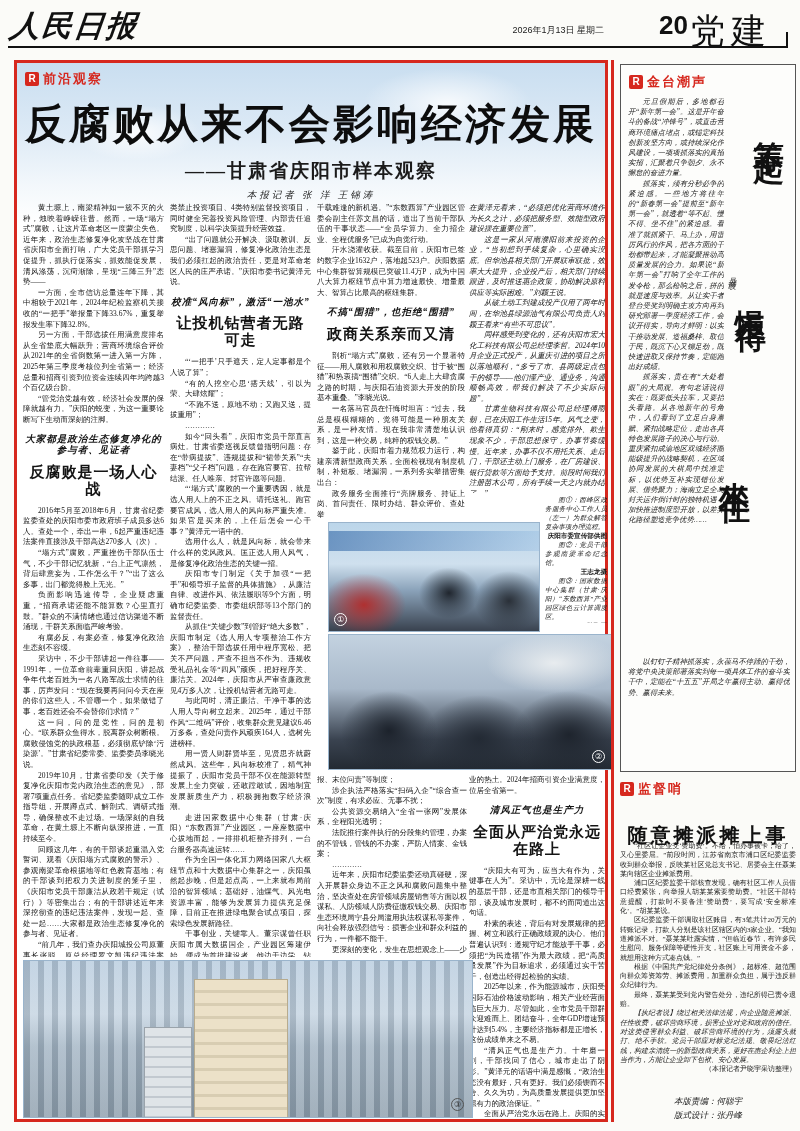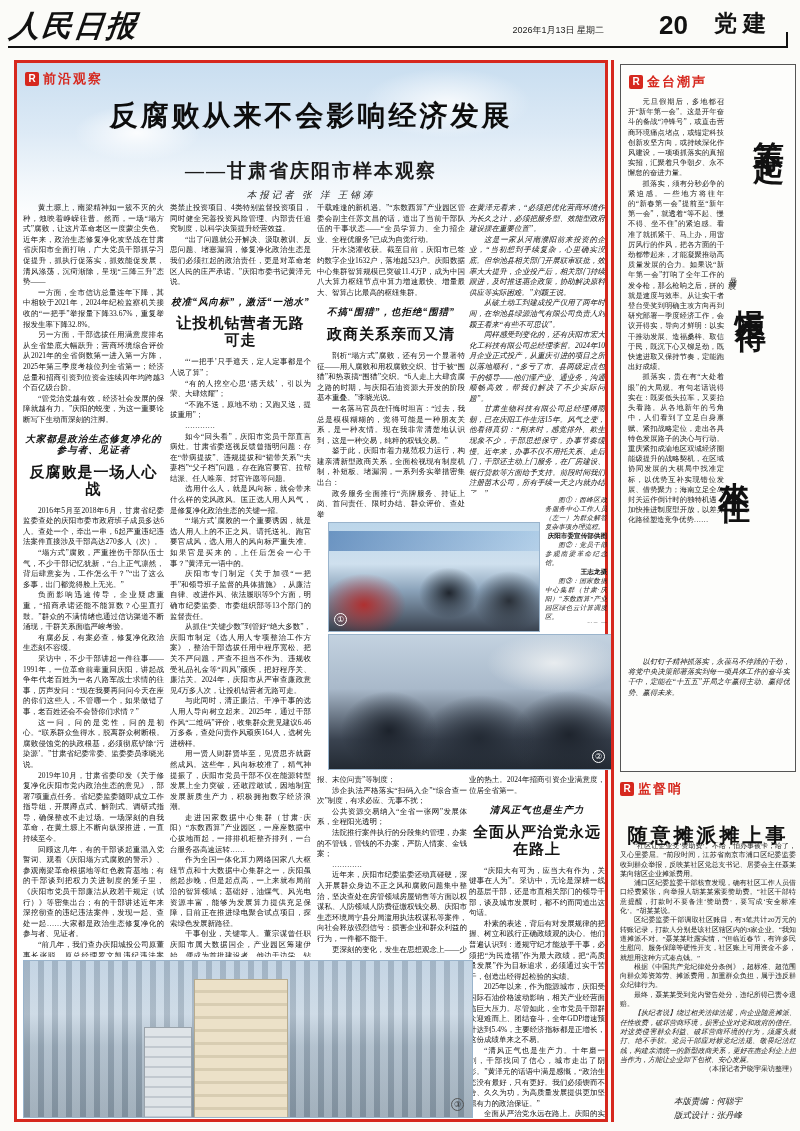--- a/index.html
+++ b/index.html
@@ -5,37 +5,37 @@
   html,body{margin:0;padding:0;}
   body{width:800px;height:1131px;position:relative;background:#fbfbf8;
        font-family:"Liberation Serif","DejaVu Serif",serif;color:#1b1b1b;
        -webkit-font-smoothing:antialiased;overflow:hidden;}
   .abs{position:absolute;}
   
   .masthead{left:10px;top:6px;font-family:"DejaVu Serif",serif;font-weight:bold;
             font-style:italic;font-size:30px;transform:skewX(-6deg);letter-spacing:2px;color:#111;}
   .pageinfo{right:196px;top:24px;font-size:9px;color:#222;font-family:"Liberation Sans",sans-serif;}
   .pagenum{right:112px;top:10px;font-size:26px;font-weight:bold;font-family:"Liberation Sans",sans-serif;color:#111;}
-  .pagesection{right:28px;top:8px;font-size:23px;font-weight:700;letter-spacing:6px;
+  .pagesection{right:28px;top:8px;font-size:35px;font-weight:400;letter-spacing:6px;
                font-family:"Liberation Sans",sans-serif;color:#111;}
   .headrule{left:8px;top:46px;width:780px;height:2px;background:#111;}
   .headtick{left:786px;top:32px;width:2px;height:16px;background:#111;}
   
   .mainbox{left:14px;top:60px;width:594px;height:1062px;border:3px solid #d6281e;box-sizing:border-box;
     background:
       radial-gradient(90px 40px at 120px 70px,rgba(255,255,255,.9),rgba(255,255,255,0) 70%),
       radial-gradient(120px 50px at 430px 40px,rgba(255,255,255,.8),rgba(255,255,255,0) 70%),
       linear-gradient(180deg,#c9def0 0px,#ddeaf6 70px,#f2f7fb 120px,#ffffff 160px);}
   .coltag{display:flex;align-items:center;gap:4px;font-family:"Liberation Sans",sans-serif;
           font-weight:bold;font-size:13px;color:#d6281e;letter-spacing:2px;}
   .rlogo{display:inline-block;width:14px;height:14px;background:#d6281e;color:#fff;text-align:center;
          line-height:14px;font-size:10px;letter-spacing:0;border-radius:2px;font-family:"Liberation Sans",sans-serif;}
   .mb-tag{left:8px;top:7px;}
   .headline{left:0;top:34px;width:100%;text-align:center;font-family:"Liberation Sans","DejaVu Sans",sans-serif;
-            font-weight:900;font-size:28px;letter-spacing:3px;color:#0d0d0d;}
+            font-weight:900;font-size:41px;letter-spacing:3px;color:#0d0d0d;}
   .subhead{left:0;top:95px;width:100%;text-align:center;font-weight:bold;font-size:19px;letter-spacing:2px;}
   .byline{left:0;top:126px;width:100%;text-align:center;font-style:italic;font-size:9.5px;letter-spacing:3px;}
   
   .col{overflow:hidden;font-size:7.5px;line-height:10.6px;text-align:justify;color:#141414;}
   .col p{margin:0;}
   .blk.p{text-indent:2em;}
   .blk.cont{text-indent:0;}
   .blk.kicker{text-indent:0;text-align:center;font-style:italic;font-size:9.5px;letter-spacing:1px;
               margin:9px 0 7px;font-weight:bold;font-family:Liberation Serif, serif;}
   .blk.head{text-indent:0;text-align:center;font-family:"Liberation Sans",sans-serif;font-weight:900;
@@ -78,21 +78,21 @@
   .caps{left:528px;top:432px;width:62px;height:128px;overflow:hidden;font-style:italic;
         font-size:6.6px;line-height:9px;text-align:justify;}
   .caps p{margin:0;}
   .caps .cap{text-indent:2em;}
   .caps .capcredit{text-indent:0;text-align:right;font-weight:bold;font-style:normal;}
   
   .raildivider{left:611px;top:60px;width:3px;height:1062px;background:#d6281e;}
   .jintai{left:620px;top:64px;width:176px;height:708px;border:1px solid #555;box-sizing:border-box;background:#fdfdfb;}
   .jt-tag{left:8px;top:8px;}
   .jt-body{position:absolute;left:7px;top:32px;width:96px;height:556px;overflow:hidden;
-           font-size:7.3px;line-height:10.2px;text-align:justify;}
+           font-style:italic;font-size:7.3px;line-height:10.2px;text-align:justify;}
   .jt-body p{margin:0;text-indent:2em;}
   .jt-title{position:absolute;left:104px;top:30px;width:66px;height:556px;}
   .vgrp{position:absolute;writing-mode:vertical-rl;font-weight:900;font-size:31px;letter-spacing:6px;
         font-family:"Liberation Serif",serif;color:#111;}
   .vg1{right:2px;top:22px;}
   .vg2{right:20px;top:190px;}
   .vg3{right:36px;top:362px;}
   .vbyline{position:absolute;writing-mode:vertical-rl;font-size:8px;letter-spacing:2px;left:0px;top:176px;
            font-style:italic;color:#333;}
   .jt-close{position:absolute;left:7px;top:592px;width:162px;height:106px;overflow:hidden;
@@ -147,22 +147,22 @@
   <div class="abs col c2">
       <p class="blk cont">类禁止投资项目、4类特别监督投资项目，同时健全完善投资风险管理、内部责任追究制度，以科学决策提升经营效益。</p>
       <p class="blk p">“出了问题就公开解决、汲取教训、反思问题、堵塞漏洞，修复净化政治生态是我们必须扛起的政治责任，更是对革命老区人民的庄严承诺。”庆阳市委书记黄泽元说。</p>
       <p class="blk kicker">校准“风向标”，激活“一池水”</p>
       <p class="blk head">让投机钻营者无路可走</p>
       <p class="blk p">“‘一把手’只手遮天，定人定事都是个人说了算”；</p>
       <p class="blk p">“有的人挖空心思‘搭天线’，引以为荣、大肆炫耀”；</p>
       <p class="blk p">“不跑不送，原地不动；又跑又送，提拔重用”；</p>
       <p class="blk p">…………</p>
       <p class="blk p">如今“回头看”，庆阳市党员干部直言病灶。甘肃省委巡视反馈曾指明问题：存在“带病提拔”、违规提拔和“裙带关系”“夫妻档”“父子档”问题，存在跑官要官、拉帮结派、任人唯亲、封官许愿等问题。</p>
+      <p class="blk p">“‘塌方式’腐败的一个重要诱因，就是选人用人上的不正之风。请托送礼、跑官要官成风，选人用人的风向标严重失准。如果官是买来的，上任后怎会一心干事？”黄泽元一语中的。</p>
       <p class="blk p">选用什么人，就是风向标，就会带来什么样的党风政风。匡正选人用人风气，是修复净化政治生态的关键一招。</p>
-      <p class="blk p">“‘塌方式’腐败的一个重要诱因，就是选人用人上的不正之风。请托送礼、跑官要官成风，选人用人的风向标严重失准。如果官是买来的，上任后怎会一心干事？”黄泽元一语中的。</p>
       <p class="blk p">庆阳市专门制定《关于加强“一把手”和领导班子监督的具体措施》，从廉洁自律、改进作风、依法履职等9个方面，明确市纪委监委、市委组织部等13个部门的监督责任。</p>
       <p class="blk p">从抓住“关键少数”到管好“绝大多数”，庆阳市制定《选人用人专项整治工作方案》，整治干部选拔任用中程序宽松、把关不严问题，严查不担当不作为、违规收受礼品礼金等“四风”顽疾，把好程序关、廉洁关。2024年，庆阳市从严审查廉政意见4万多人次，让投机钻营者无路可走。</p>
       <p class="blk p">与此同时，清正廉洁、干净干事的选人用人导向树立起来。2025年，通过干部作风“二维码”评价，收集群众意见建议6.46万多条，查处问责作风顽疾164人，选树先进榜样。</p>
       <p class="blk p">用一贤人则群贤毕至，见贤思齐就蔚然成风。这些年，风向标校准了，精气神提振了，庆阳市党员干部不仅在能源转型发展上全力突破，还敢蹚敢试，因地制宜发展新质生产力，积极拥抱数字经济浪潮。</p>
       <p class="blk p">走进国家数据中心集群（甘肃·庆阳）“东数西算”产业园区，一座座数据中心拔地而起，一排排机柜整齐排列，一台台服务器高速运转……</p>
       <p class="blk p">作为全国一体化算力网络国家八大枢纽节点和十大数据中心集群之一，庆阳虽然起步晚，但是起点高，一上来就布局前沿的智算领域；基础好，油煤气、风光电资源丰富，能够为发展算力提供充足保障，目前正在推进绿电聚合试点项目，探索绿色发展新路径。</p>
       <p class="blk p">干事创业，关键靠人。董宗谋曾任职庆阳市属大数据国企，产业园区筹建伊始，便成为首批建设者。他边干边学、钻研前沿，逐渐成长为算力领域的行家里手。</p>
     </div>
   <div class="abs col c3t">
       <p class="blk cont">千载难逢的新机遇。”“东数西算”产业园区管委会副主任苏文昌的话，道出了当前干部队伍的干事状态——“全员学算力、全力招企业、全程优服务”已成为自觉行动。</p>

